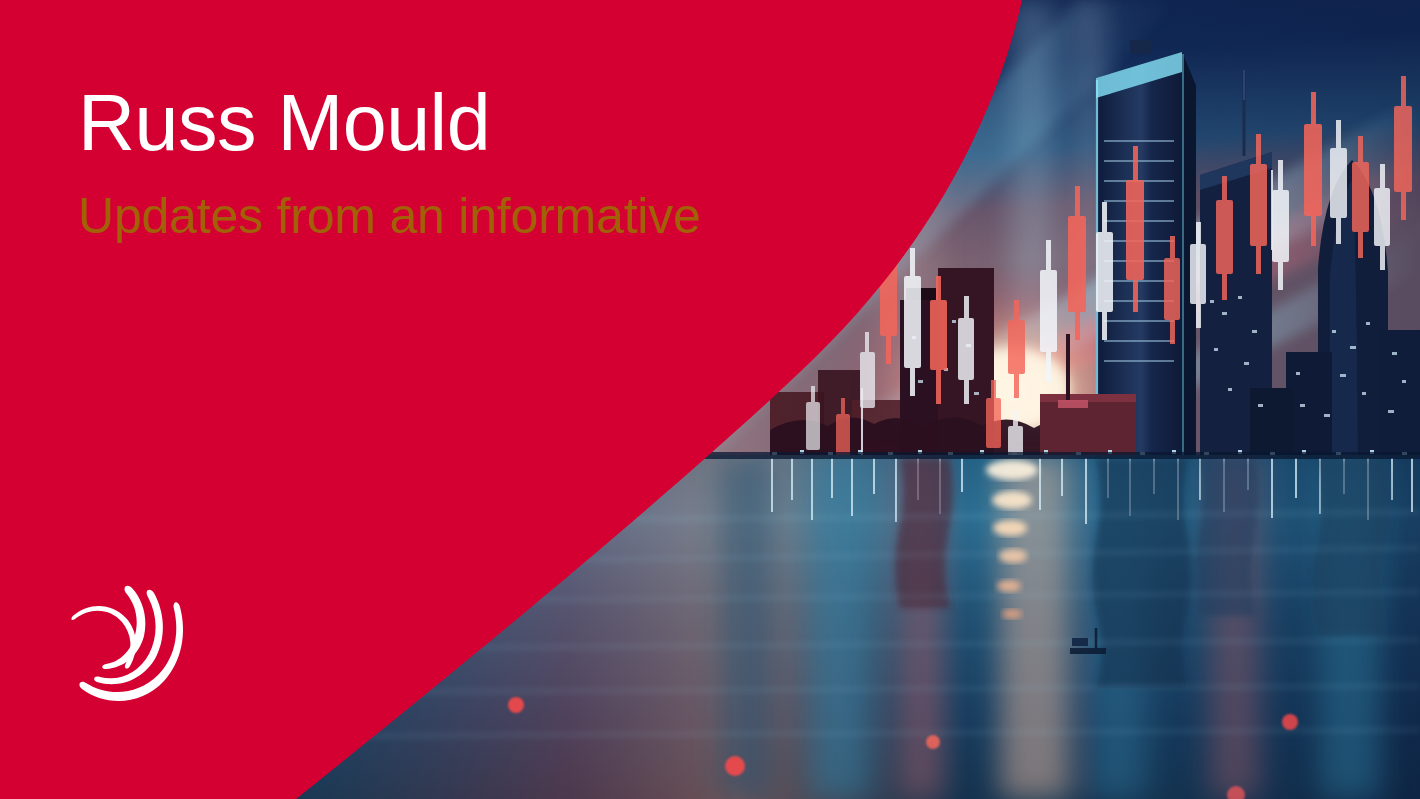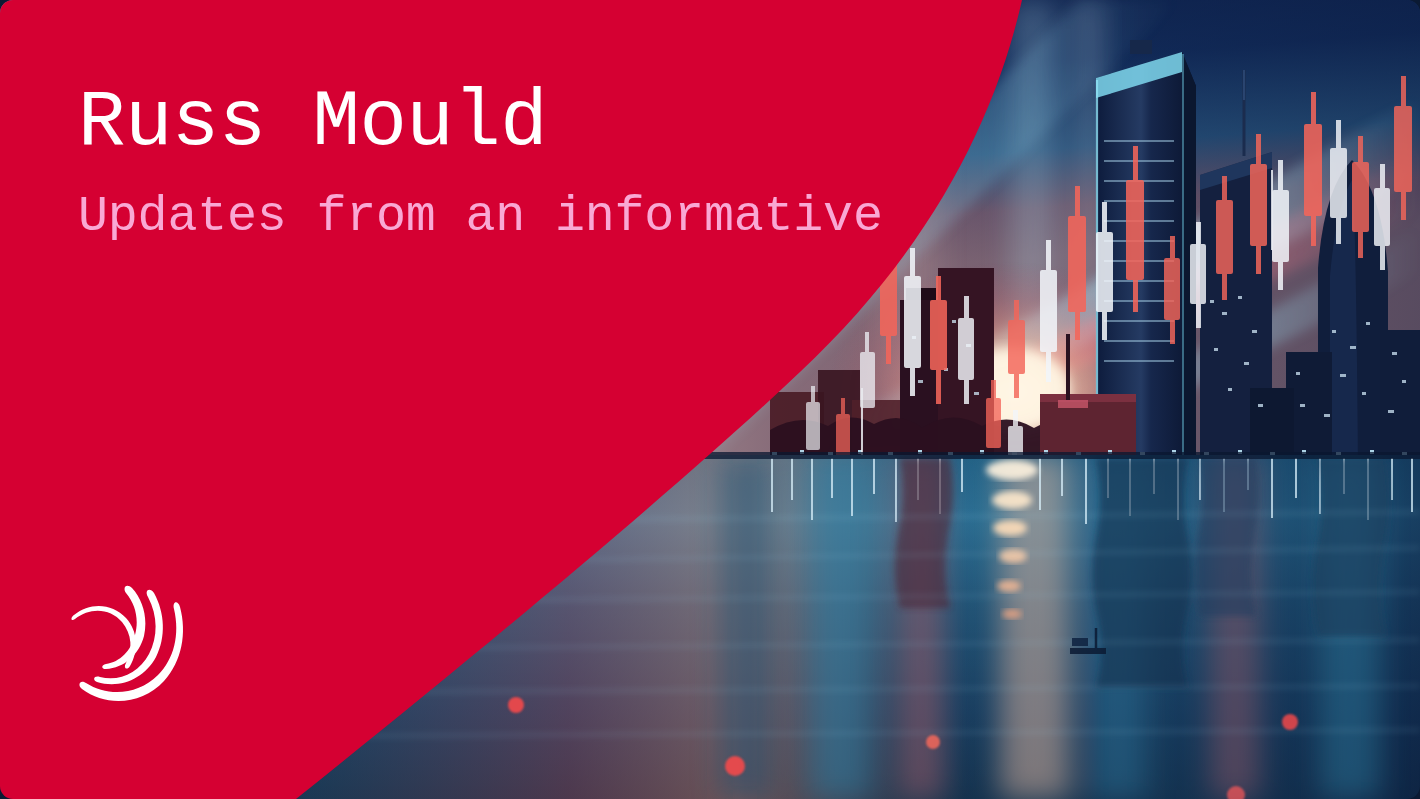--- a/index.html
+++ b/index.html
@@ -1,28 +1,28 @@
 <!DOCTYPE html>
 <html><head>
 <meta charset="utf-8">
 <style>
   html,body{margin:0;padding:0;background:#0b1a33;}
   #stage{
     position:relative;width:1420px;height:799px;overflow:hidden;
-    font-family:Liberation Mono, monospace;background:#0a1830;border-radius:13px;
+    font-family:Liberation Sans, sans-serif;background:#0a1830;
   }
   #photo{position:absolute;inset:0;width:1420px;height:799px;}
   #redpanel{position:absolute;inset:0;width:1420px;height:799px;}
   .txtblock{position:absolute;left:78px;top:80px;width:820px;z-index:6;}
   #title{
     color:#ffffff;font-size:79px;line-height:86px;font-weight:400;
     letter-spacing:-0.5px;margin:0;white-space:nowrap;
   }
   #subtitle{
-    color:#f9a8d4;font-size:50px;line-height:57px;font-weight:300;
+    color:#a16207;font-size:50px;line-height:57px;font-weight:300;
     letter-spacing:-0.2px;margin:22px 0 0 0;
   }
   #logo{position:absolute;left:70px;top:585px;width:125px;height:130px;z-index:6;}
 </style>
 </head>
 <body>
 
 <div id="stage">
 
   <svg id="photo" viewBox="0 0 1420 799" preserveAspectRatio="none">

